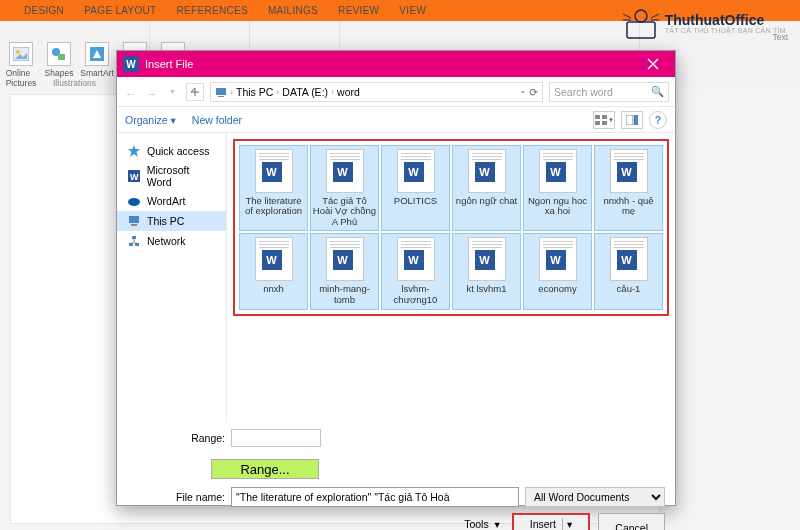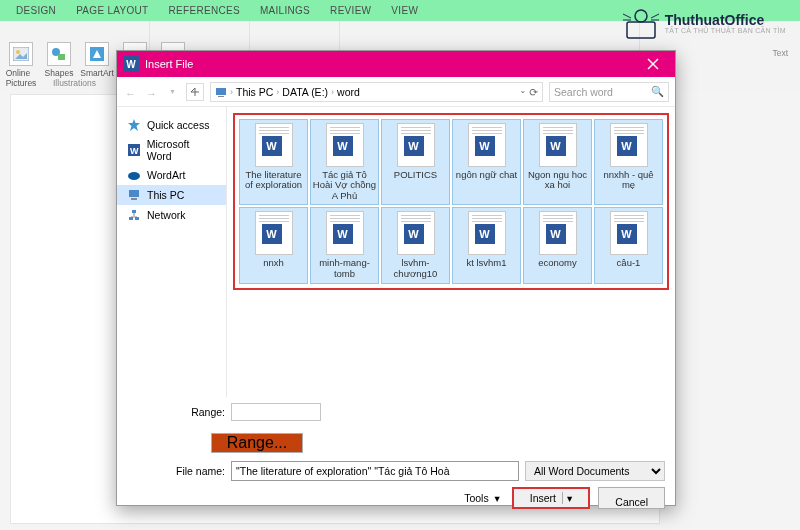--- a/index.html
+++ b/index.html
@@ -1,19 +1,19 @@
 <!DOCTYPE html>
 <html><head>
 <meta charset="utf-8">
 <style>
   * { box-sizing: border-box; margin: 0; padding: 0; font-family: "Segoe UI", sans-serif; }
   body { width: 800px; height: 530px; background: #f9f9f9; position: relative; overflow: hidden; }
 
   
-  .ribbon-tabs { display: flex; font-size: 10px; color: #4a4a4a; padding: 2px 0 2px 6px; background: #86efac; letter-spacing: .3px; }
+  .ribbon-tabs { display: flex; font-size: 10px; color: #4a4a4a; padding: 2px 0 2px 14px; background: #f97316; letter-spacing: .3px; }
   .ribbon-tabs span { padding: 3px 10px; cursor: pointer; }
 
   .ribbon { background: #f3f3f3; border-bottom: 1px solid #d8d8d8; display: flex; height: 70px; font-size: 9px; color: #666; }
   .ribbon-group { border-right: 1px solid #e2e2e2; padding: 2px 6px 2px 6px; display: flex; flex-direction: column; justify-content: flex-end; position: relative; }
   .ribbon-row { display: flex; gap: 8px; }
   .ribbon-item { display: flex; flex-direction: column; align-items: center; gap: 2px; font-size: 8.5px; color: #555; cursor: pointer; min-width: 30px; }
   .ribbon-item .sq { width: 24px; height: 24px; border: 1px solid #c0c0c0; background: #fff; display: flex; align-items: center; justify-content: center; }
   .glabel { font-size: 8.5px; color: #888; text-align: center; margin-top: 2px; position: absolute; bottom: 2px; left: 0; right: 0; }
   .illus-group { width: 150px; }
   .apps-group { width: 100px; }
@@ -65,21 +65,21 @@
   .file { display:flex; flex-direction:column; align-items:center; text-align:center; font-size:9.5px; color:#333; padding:3px 1px; cursor:pointer; background:#cfe8fc; border:1px solid #98c6e8;}
   .doc-icon { width:38px; height:44px; background:#fff; border:1px solid #c9c9c9; position:relative; margin-bottom:3px;}
   .wbadge { position:absolute; left:6px; top:12px; width:20px; height:20px; background:#2b579a; color:#fff; display:flex; align-items:center; justify-content:center; font-size:11px; font-weight:bold;}
   .lines { position:absolute; left:3px; right:3px; top:3px; display:flex; flex-direction:column; gap:2px;}
   .lines div { height:1px; background:#ccc;}
   .fname { line-height:1.1; min-height:22px; overflow:hidden;}
 
   .dlg-bottom { padding:6px 10px 8px 56px; font-size:10.5px;}
   .range-row { display:flex; align-items:center; gap:6px; margin-bottom:12px;}
   .range-row input { width:90px; height:18px; border:1px solid #c5c5c5;}
-  .range-btn { width:92px; height:20px; border:1px solid #adadad; background:#c2410c; font-size:16px; margin-left:38px; margin-bottom:8px; cursor:pointer;}
+  .range-btn { width:108px; height:20px; border:1px solid #adadad; background:#bef264; font-size:13px; margin-left:38px; margin-bottom:8px; cursor:pointer;}
   .fname-row { display:flex; align-items:center; gap:6px; margin-bottom:6px;}
   .fname-row label { width:52px; text-align:right;}
   .fname-input { flex:1; border:1px solid #9a9a9a; height:20px; padding:0 4px; font-size:10.5px;}
   .ftype { width:140px; border:1px solid #c5c5c5; height:20px; font-size:10.5px; padding:0 4px;}
   .actions { display:flex; justify-content:flex-end; align-items:center; gap:8px;}
   .tools-lbl { font-size:10.5px; margin-right:4px;}
   .btn { height:22px; padding:8px 16px; border:1px solid #adadad; background:#f0f0f0; font-size:10.5px; cursor:pointer;}
   .btn.insert { border:2px solid #d73333; display:flex; align-items:center;}
   .btn.insert .dd { border-left:1px solid #adadad; margin-left:6px; padding-left:4px;}
 </style>
@@ -205,21 +205,21 @@
           <div class="sq" style="display:flex;align-items:center;justify-content:center;font-size:12px;font-weight:bold;color:#4a88c8;">A</div>
         </div>
       <div class="ribbon-item">
           <div class="sq"></div>
         </div>
     </div>
   </div>
 </div>
 
 <div style="position:absolute; right:12px; top:30px; font-size:9px; color:#555;">
-  <div style="text-align:right;color:#888;font-size:8.5px;margin-top:18px;">Text</div>
+  <div style="text-align:right;color:#888;font-size:8.5px;margin-top:2px;">Text</div>
 </div>
 
 <div class="logo">
   <svg class="figure" viewBox="0 0 40 38">
     <rect x="6" y="18" width="28" height="16" rx="2" fill="none" stroke="#1b2a49" stroke-width="1.5"></rect>
     <circle cx="20" cy="12" r="6" fill="none" stroke="#1b2a49" stroke-width="1.5"></circle>
     <line x1="2" y1="10" x2="10" y2="14" stroke="#1b2a49"></line>
       <line x1="38" y1="10" x2="30" y2="14" stroke="#1b2a49"></line>
     <line x1="2" y1="16" x2="10" y2="16" stroke="#1b2a49"></line>
       <line x1="38" y1="16" x2="30" y2="16" stroke="#1b2a49"></line>
@@ -270,20 +270,42 @@
         <span style="font-size:8px;">⌄</span>
         <span>⟳</span>
       </div>
     </div>
     <div class="search">
       <span>Search word</span>
       <span style="margin-left:auto;">🔍</span>
     </div>
   </div>
 
+  <div class="dlg-tools">
+    <span class="t"><span>Organize</span> ▾</span>
+    <span class="t">New folder</span>
+    <div class="right">
+      <div class="view-btn">
+        <svg width="12" height="10">
+            <rect x="0" y="0" width="5" height="4" fill="#888"></rect>
+            <rect x="7" y="0" width="5" height="4" fill="#888"></rect>
+            <rect x="0" y="6" width="5" height="4" fill="#888"></rect>
+            <rect x="7" y="6" width="5" height="4" fill="#888"></rect>
+          </svg>
+        <span style="font-size:7px;margin-left:2px;">▾</span>
+      </div>
+      <div class="view-btn">
+        <svg width="12" height="10">
+            <rect x="0" y="0" width="7" height="10" fill="none" stroke="#888"></rect>
+            <rect x="8" y="0" width="4" height="10" fill="#4a88c8"></rect>
+          </svg>
+      </div>
+      <div class="view-btn" style="color:#4a88c8;font-weight:bold;border-radius:50%;width:18px;">?</div>
+    </div>
+  </div>
 
   <div class="dlg-body">
     <div class="sidebar" id="sidebar">
         <div class="side-item">
           <div class="side-icon">
             <svg width="12" height="12">
               <polygon points="6,0 7.5,4 12,4 8.5,7 10,12 6,9 2,12 3.5,7 0,4 4.5,4" fill="#3a97d4"></polygon>
             </svg>
           </div>
           <span>Quick access</span>

